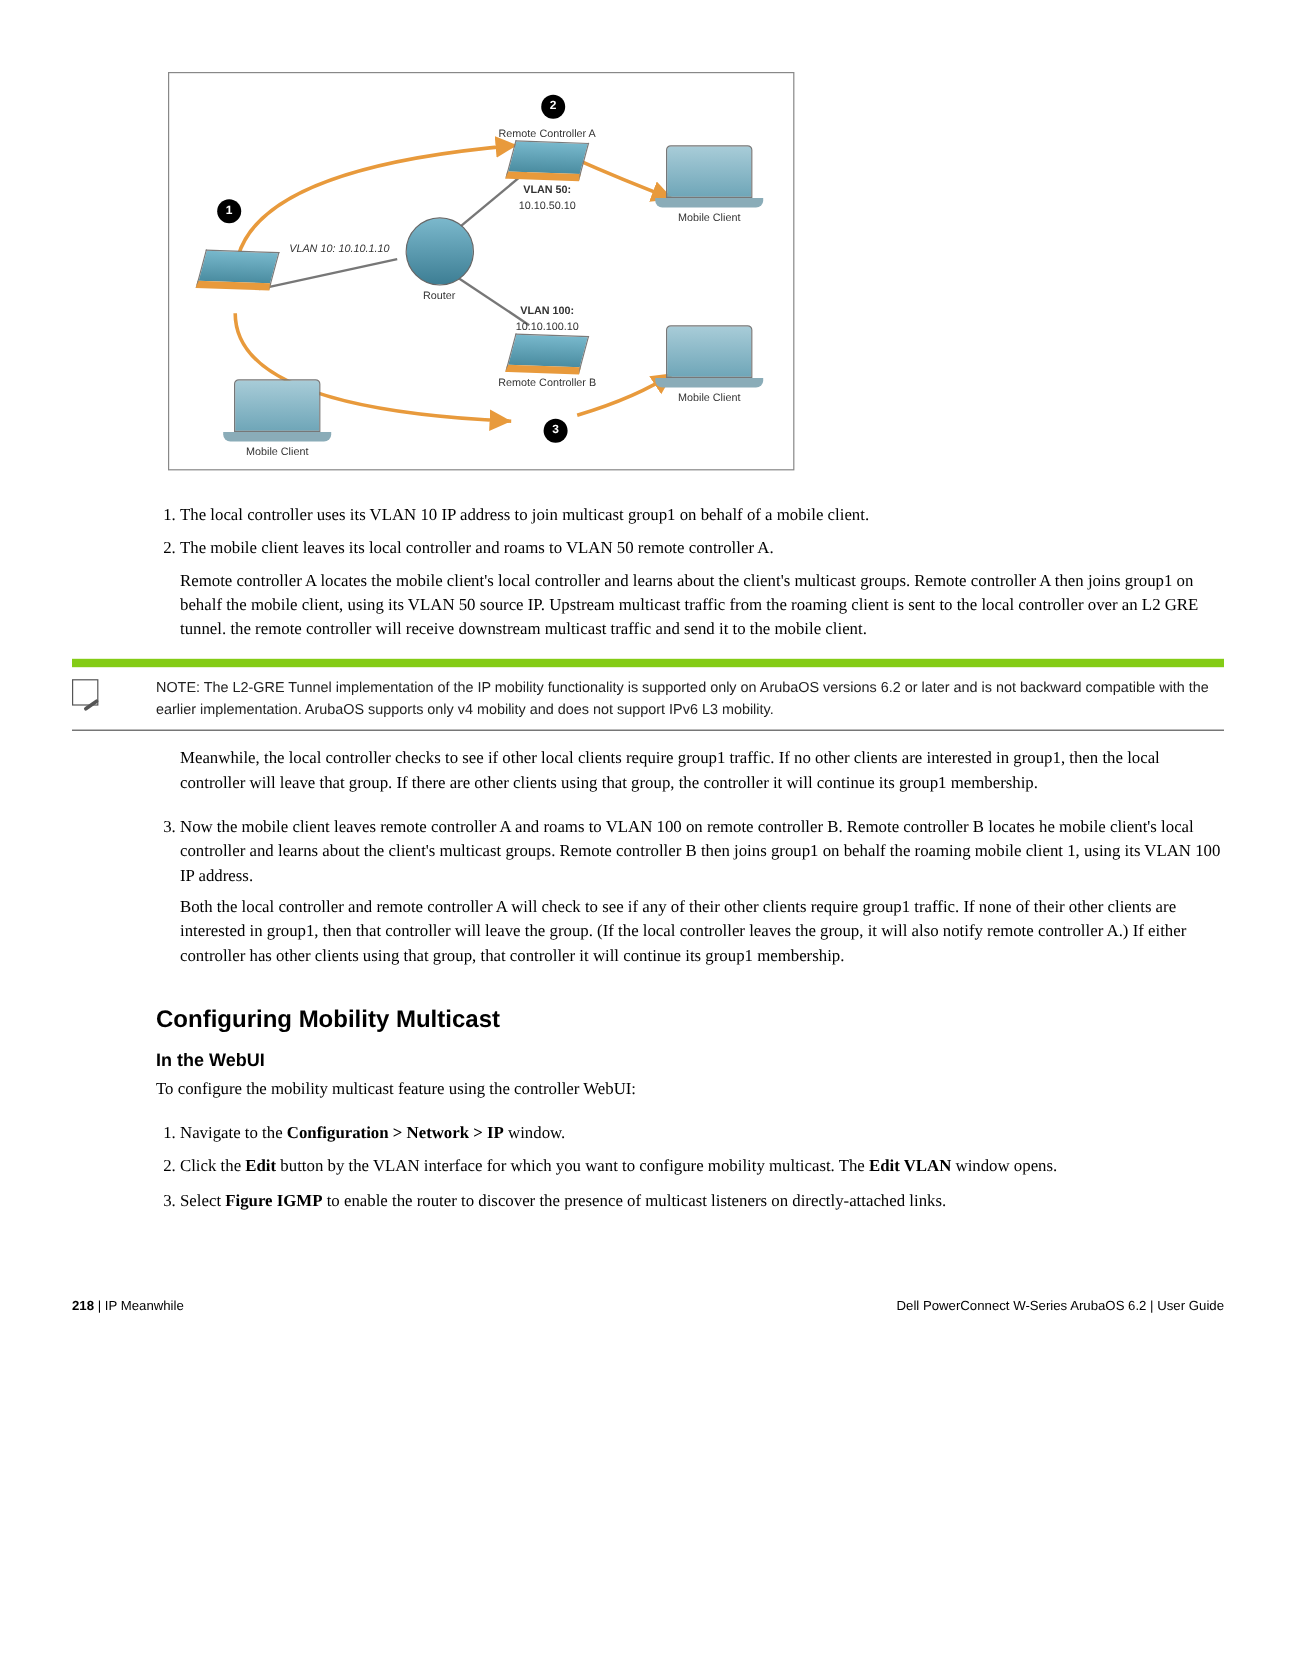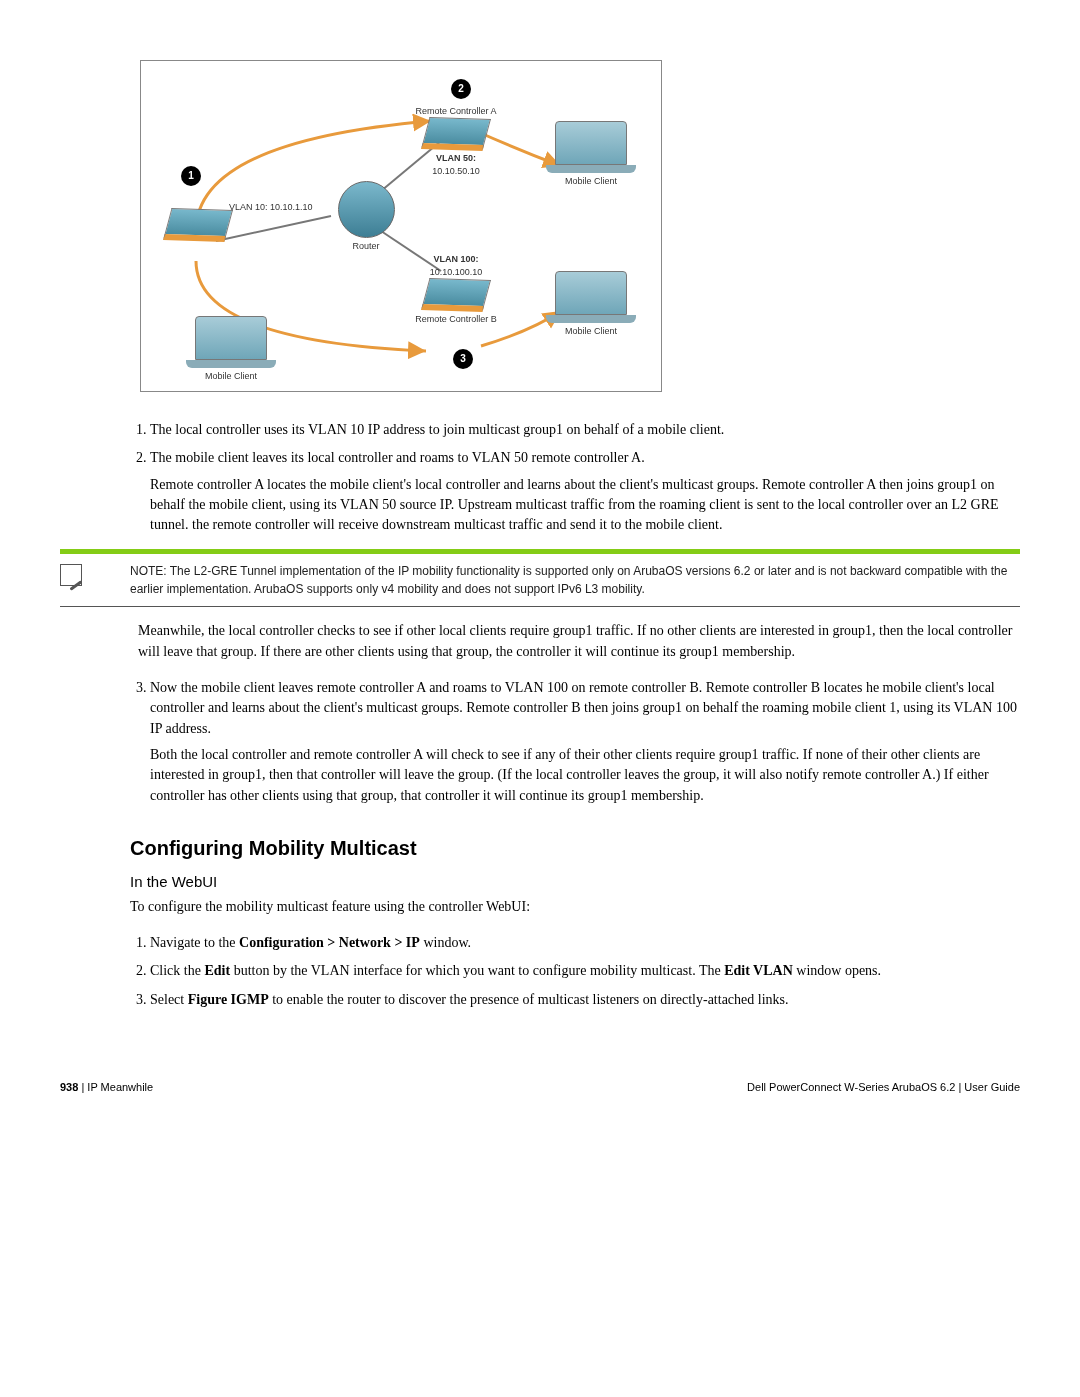--- a/index.html
+++ b/index.html
@@ -69,21 +69,21 @@
   svg.overlay {
     position: absolute; left:0; top:0; width:100%; height:100%;
     pointer-events:none;
   }
   .content { margin-left: 70px; }
   ol.steps { padding-left: 20px; margin: 16px 0 12px 0; }
   ol.steps li { margin-bottom: 8px; }
   ol.steps p { margin: 6px 0 0 0; }
   .note-block {
     margin: 14px 0 14px 0;
-    border-top: 5px solid #84cc16;
+    border-top: 7px solid #84cc16;
     border-bottom: 1px solid #555;
     padding: 8px 0 8px 70px;
     font-family: Arial, Helvetica, sans-serif;
     font-size: 12px;
     color: #222;
     position: relative;
     line-height: 1.5;
   }
   .note-icon {
     position: absolute;
@@ -103,21 +103,21 @@
   }
   h2.section {
     font-family: Arial, Helvetica, sans-serif;
     font-size: 20px;
     font-weight: bold;
     margin: 28px 0 8px 0;
   }
   h3.subsec {
     font-family: Arial, Helvetica, sans-serif;
     font-size: 15px;
-    font-weight: normal;
+    font-weight: bold;
     margin: 8px 0 4px 0;
   }
   p.lead { margin: 4px 0 8px 0; }
   .footer {
     display: flex;
     justify-content: space-between;
     font-family: Arial, Helvetica, sans-serif;
     font-size: 11px;
     margin-top: 70px;
   }
@@ -154,21 +154,21 @@
       <div>Remote Controller A</div>
       <div class="switch"></div>
       <div style="font-weight:bold;">VLAN 50:</div>
       <div>10.10.50.10</div>
     </div>
 
     <div class="node" style="left:190px; top:120px; width:70px;">
       <div class="router"></div>
       <div>Router</div>
     </div>
-    <div class="node" style="left:88px; top:140px;">
+    <div class="node" style="left:100px; top:140px;font-style:italic;">
       <span>VLAN 10: 10.10.1.10</span>
     </div>
 
     <div class="node" style="left:270px; top:192px; width:90px;">
       <div style="font-weight:bold;">VLAN 100:</div>
       <div>10.10.100.10</div>
       <div class="switch"></div>
       <div>Remote Controller B</div>
     </div>
 
@@ -203,21 +203,21 @@
     </li>
   </ol>
 </div>
 
 <div class="note-block">
   <span class="note-icon"></span>
   <span>NOTE: The L2-GRE Tunnel implementation of the IP mobility functionality is supported only on ArubaOS versions 6.2 or later and is not backward compatible with the earlier implementation. ArubaOS supports only v4 mobility and does not support IPv6 L3 mobility.</span>
 </div>
 
 <div class="content">
-  <p style="margin-left:8px;">Meanwhile, the local controller checks to see if other local clients require group1 traffic. If no other clients are interested in group1, then the local controller will leave that group. If there are other clients using that group, the controller it will continue its group1 membership.</p>
+  <p style="margin-left:20px;">Meanwhile, the local controller checks to see if other local clients require group1 traffic. If no other clients are interested in group1, then the local controller will leave that group. If there are other clients using that group, the controller it will continue its group1 membership.</p>
 
   <ol class="steps" start="3">
     <li>
       <span>Now the mobile client leaves remote controller A and roams to VLAN 100 on remote controller B. Remote controller B locates he mobile client's local controller and learns about the client's multicast groups. Remote controller B then joins group1 on behalf the roaming mobile client 1, using its VLAN 100 IP address.</span>
       <p>Both the local controller and remote controller A will check to see if any of their other clients require group1 traffic. If none of their other clients are interested in group1, then that controller will leave the group. (If the local controller leaves the group, it will also notify remote controller A.) If either controller has other clients using that group, that controller it will continue its group1 membership.</p>
     </li>
   </ol>
 
   <h2 class="section">Configuring Mobility Multicast</h2>
   <h3 class="subsec">In the WebUI</h3>
@@ -231,18 +231,18 @@
       <span>Click the </span><b>Edit</b><span> button by the VLAN interface for which you want to configure mobility multicast. The </span><b>Edit VLAN</b><span> window opens.</span>
     </li>
     <li>
       <span>Select </span><b>Figure IGMP</b><span> to enable the router to discover the presence of multicast listeners on directly-attached links.</span>
     </li>
   </ol>
 </div>
 
 <div class="footer">
   <div>
-    <span class="pageno">938</span><span> | </span><span>IP Meanwhile</span>
+    <span class="pageno">218</span><span> | </span><span>IP Meanwhile</span>
   </div>
   <div>
     <span>Dell PowerConnect W-Series ArubaOS 6.2</span><span> | </span><span>User Guide</span>
   </div>
 </div>
 
 </body></html>

